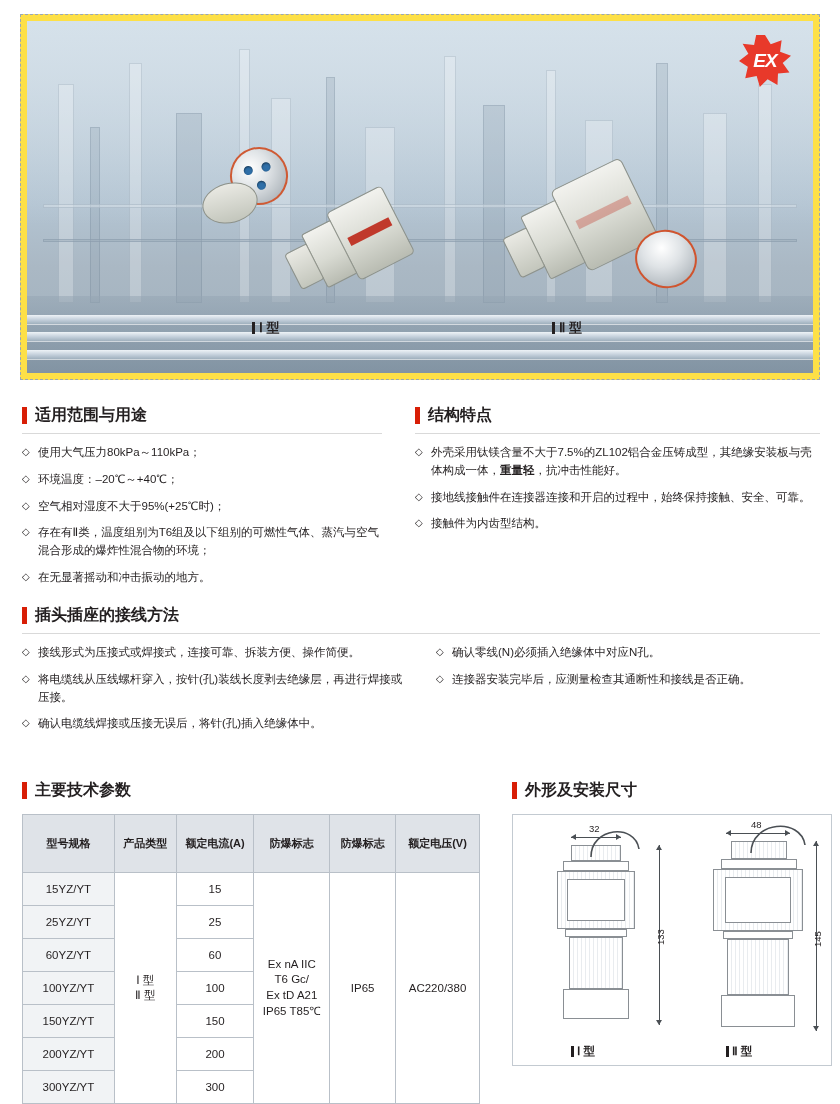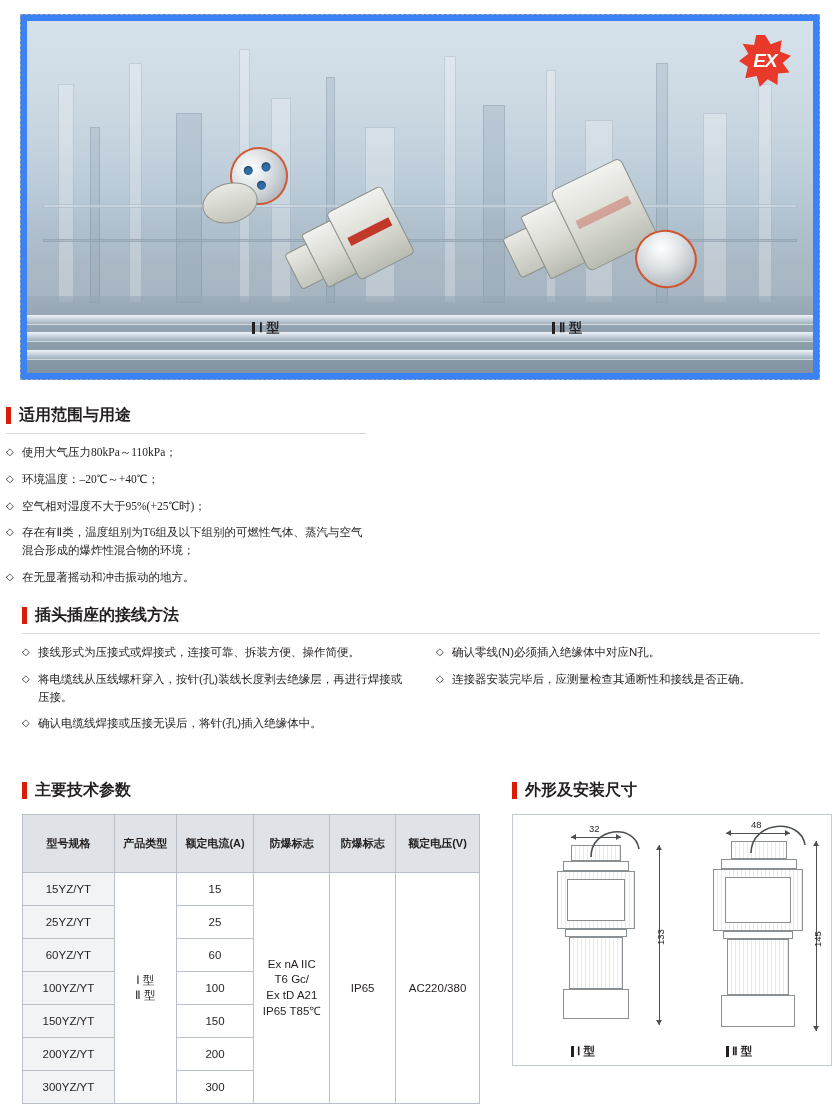--- a/index.html
+++ b/index.html
@@ -11,21 +11,21 @@
     color: #231f20;
   }
   .page { position: relative; width: 840px; height: 1104px; overflow: hidden; }
 
   
   .hero {
     position: absolute; left: 20px; top: 14px;
     width: 800px; height: 366px;
     border: 1px dashed #9aa7b5;
     padding: 6px;
-    background: #3b82f6;
+    background: #fde047;
   }
   .hero-inner {
     position: relative;
     width: 100%; height: 100%;
     overflow: hidden;
     background: linear-gradient(180deg,#c8d4de 0%, #bdccd8 28%, #b3c4d2 52%, #aab8c4 70%, #9fb0bd 100%);
   }
   
   .plant { position: absolute; inset: 0; opacity: .55; }
   .plant i {
@@ -235,35 +235,47 @@
         <span class="bar"></span>
         <span>Ⅰ 型</span>
       </div>
       <div class="hero-label l2">
         <span class="bar"></span>
         <span>Ⅱ 型</span>
       </div>
     </div>
   </div>
 
-  <div style="position:absolute;left:6px;top:405px;width:360px;font-family:Liberation Serif, serif;">
+  <div style="position:absolute;left:22px;top:405px;width:360px;">
     <div class="sec-head">
       <span class="tick"></span>
       <span>适用范围与用途</span>
     </div>
     <div class="rule"></div>
     <ul class="bl">
       <li>使用大气压力80kPa～110kPa；</li>
       <li>环境温度：–20℃～+40℃；</li>
       <li>空气相对湿度不大于95%(+25℃时)；</li>
       <li>存在有Ⅱ类，温度组别为T6组及以下组别的可燃性气体、蒸汽与空气混合形成的爆炸性混合物的环境；</li>
       <li>在无显著摇动和冲击振动的地方。</li>
     </ul>
   </div>
 
+  <div style="position:absolute;left:415px;top:405px;width:405px;">
+    <div class="sec-head">
+      <span class="tick"></span>
+      <span>结构特点</span>
+    </div>
+    <div class="rule"></div>
+    <ul class="bl">
+      <li>外壳采用钛镁含量不大于7.5%的ZL102铝合金压铸成型，其绝缘安装板与壳体构成一体，<span class="b">重量轻</span>，抗冲击性能好。</li>
+      <li>接地线接触件在连接器连接和开启的过程中，始终保持接触、安全、可靠。</li>
+      <li>接触件为内齿型结构。</li>
+    </ul>
+  </div>
 
   <div style="position:absolute;left:22px;top:605px;width:798px;">
     <div class="sec-head">
       <span class="tick"></span>
       <span>插头插座的接线方法</span>
     </div>
     <div class="rule"></div>
     <div style="display:flex;gap:24px;">
       <ul class="bl" style="width:390px;">
         <li>接线形式为压接式或焊接式，连接可靠、拆装方便、操作简便。</li>

